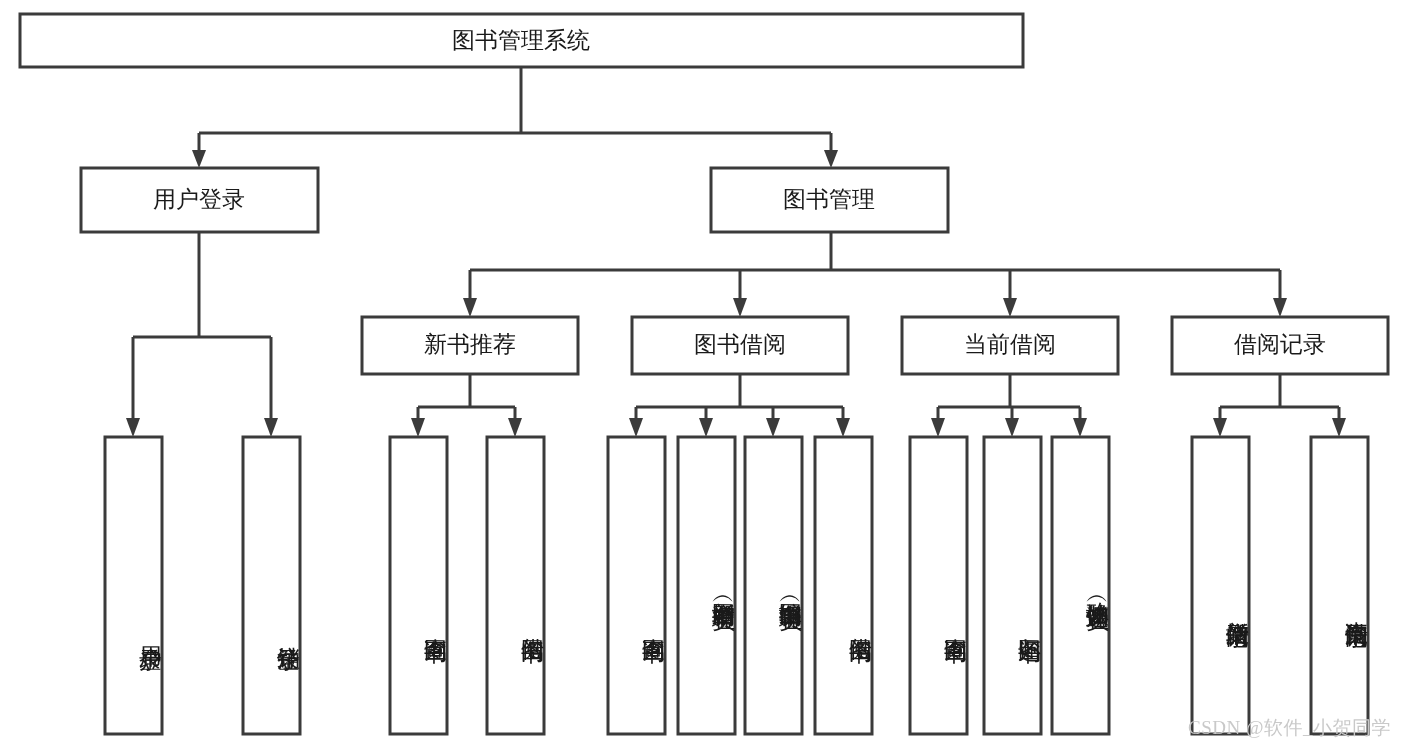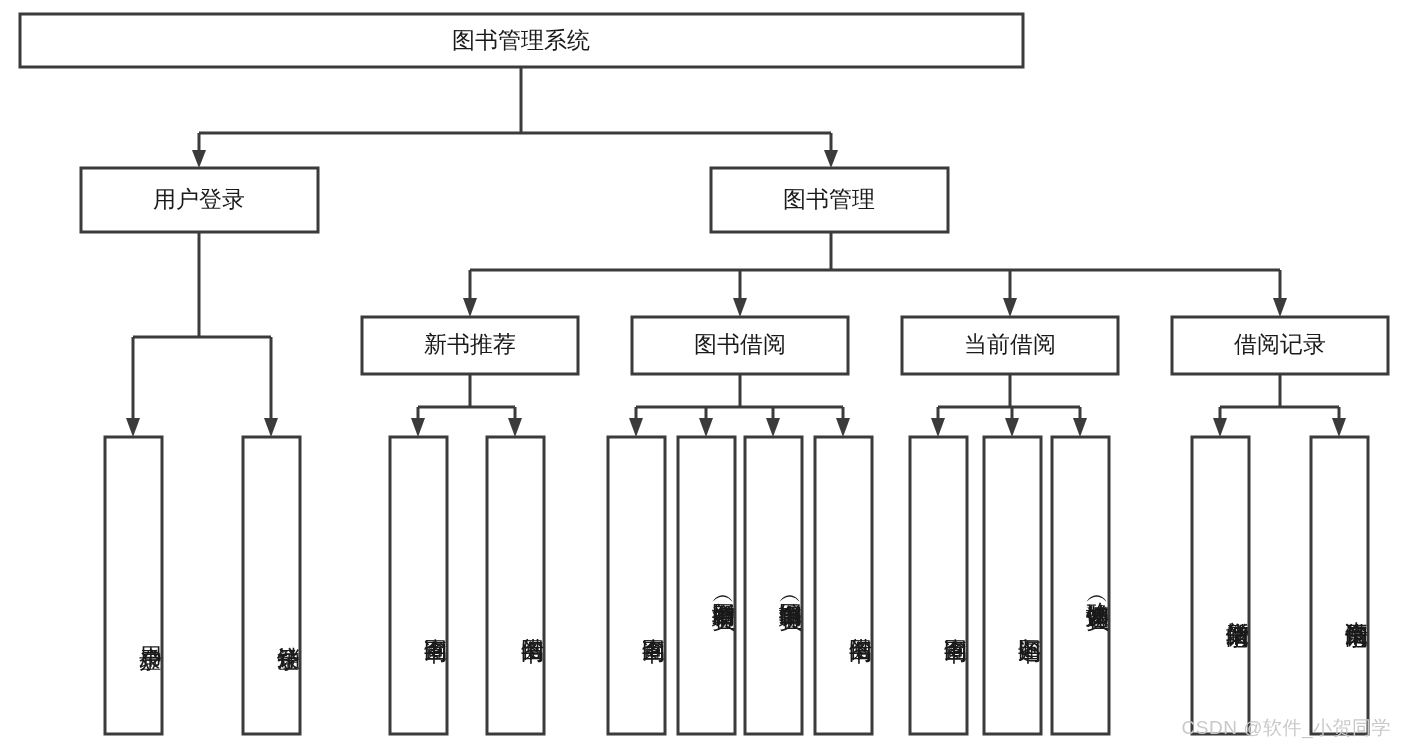--- a/index.html
+++ b/index.html
@@ -55,21 +55,21 @@
     display: flex;
     align-items: flex-start;
     justify-content: center;
     white-space: nowrap;
     pointer-events: none;
   }
   .watermark {
     position: absolute;
     right: 14px;
     bottom: 6px;
-    font-family: Liberation Sans, sans-serif;
+    font-family: Liberation Serif, serif;
     font-size: 19px;
     color: #c9c9c9;
     letter-spacing: 0.5px;
     white-space: nowrap;
   }
 </style>
 </head>
 <body>
 
 <svg id="diagram" viewBox="0 0 1405 747">

